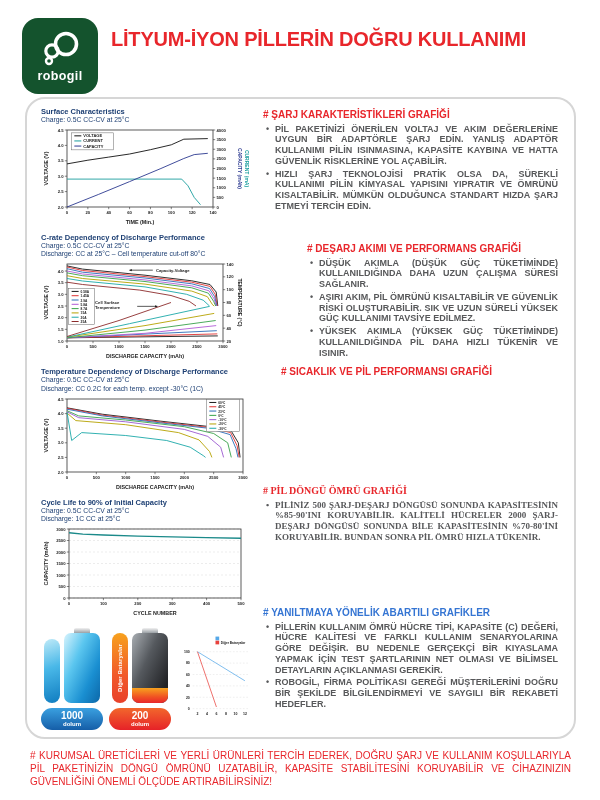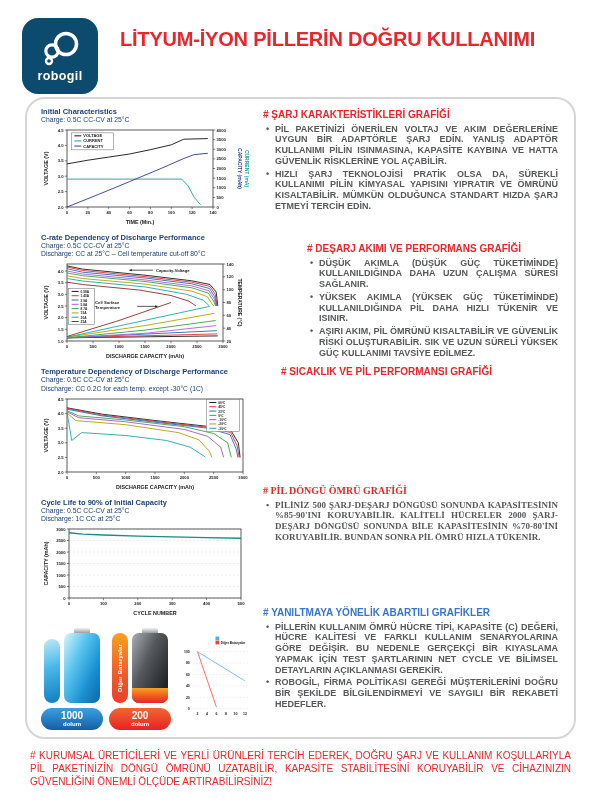--- a/index.html
+++ b/index.html
@@ -1,23 +1,23 @@
 <!DOCTYPE html>
 <html><head>
 <meta charset="utf-8">
 <style>
   * { margin:0; padding:0; box-sizing:border-box; }
   html,body { width:600px; height:800px; background:#fff; font-family:"Liberation Sans",sans-serif; }
   .page { position:relative; width:600px; height:800px; background:#fff; overflow:hidden; }
 
   
-  .logo { position:absolute; left:22px; top:18px; width:76px; height:76px; background:#0c4a6e;
+  .logo { position:absolute; left:22px; top:18px; width:76px; height:76px; background:#14532d;
           border-radius:16px; display:flex; flex-direction:column; align-items:center; justify-content:center; }
   .logo-text { color:#fff; font-size:12.5px; font-weight:700; letter-spacing:.4px; margin-top:1px; }
-  .page-title { position:absolute; left:120px; top:28px; width:430px; color:#e8262b;
+  .page-title { position:absolute; left:111px; top:28px; width:430px; color:#e8262b;
                 font-size:20px; font-weight:800; line-height:1.1; letter-spacing:-.2px; }
 
   
   .card { position:absolute; left:25px; top:97px; width:551px; height:642px; border:2px solid #d6d6d6;
           border-radius:20px; display:flex; padding:8px 10px; overflow:hidden; background:#fff; }
   .col-left { width:216px; flex:none; padding-left:4px; }
   .col-right { flex:1; padding:2px 6px 0 10px; }
 
   
   figure.chart { margin:0 0 7px 0; }
@@ -78,21 +78,21 @@
     <span class="logo-text">robogil</span>
   </div>
 
   <h1 class="page-title">LİTYUM-İYON PİLLERİN DOĞRU KULLANIMI</h1>
 
   <div class="card">
 
     <div class="col-left">
 
       <figure class="chart">
-        <div class="c-title">Initial Characteristics</div>
+        <div class="c-title">Surface Characteristics</div>
         <div class="c-sub">Charge: 0.5C CC-CV at 25°C</div>
         <svg class="plot" width="208" height="100" viewBox="0 0 208 100">
             <rect x="26" y="4" width="146" height="77" fill="none" stroke="#333" stroke-width="0.8"></rect>
             <line x1="26" x2="26" y1="81" y2="83.2" stroke="#333" stroke-width="0.6"></line>
             <text x="26" y="88" font-size="4.2" fill="#222" text-anchor="middle" font-weight="700">0</text>
             <line x1="46.85714285714286" x2="46.85714285714286" y1="81" y2="83.2" stroke="#333" stroke-width="0.6"></line>
             <text x="46.85714285714286" y="88" font-size="4.2" fill="#222" text-anchor="middle" font-weight="700">20</text>
             <line x1="67.71428571428572" x2="67.71428571428572" y1="81" y2="83.2" stroke="#333" stroke-width="0.6"></line>
             <text x="67.71428571428572" y="88" font-size="4.2" fill="#222" text-anchor="middle" font-weight="700">40</text>
             <line x1="88.57142857142857" x2="88.57142857142857" y1="81" y2="83.2" stroke="#333" stroke-width="0.6"></line>
@@ -416,37 +416,37 @@
         <h3># ŞARJ KARAKTERİSTİKLERİ GRAFİĞİ</h3>
         <ul>
             <li>PİL PAKETİNİZİ ÖNERİLEN VOLTAJ VE AKIM DEĞERLERİNE UYGUN BİR ADAPTÖRLE ŞARJ EDİN. YANLIŞ ADAPTÖR KULLANIMI PİLİN ISINMASINA, KAPASİTE KAYBINA VE HATTA GÜVENLİK RİSKLERİNE YOL AÇABİLİR.</li>
             <li>HIZLI ŞARJ TEKNOLOJİSİ PRATİK OLSA DA, SÜREKLİ KULLANIMI PİLİN KİMYASAL YAPISINI YIPRATIR VE ÖMRÜNÜ KISALTABİLİR. MÜMKÜN OLDUĞUNCA STANDART HIZDA ŞARJ ETMEYİ TERCİH EDİN.</li>
           </ul>
       </div>
       <div class="section s2">
         <h3># DEŞARJ AKIMI VE PERFORMANS GRAFİĞİ</h3>
         <ul>
             <li>DÜŞÜK AKIMLA (DÜŞÜK GÜÇ TÜKETİMİNDE) KULLANILDIĞINDA DAHA UZUN ÇALIŞMA SÜRESİ SAĞLANIR.</li>
+            <li>AŞIRI AKIM, PİL ÖMRÜNÜ KISALTABİLİR VE GÜVENLİK RİSKİ OLUŞTURABİLİR. SIK VE UZUN SÜRELİ YÜKSEK GÜÇ KULLANIMI TAVSİYE EDİLMEZ.</li>
             <li>YÜKSEK AKIMLA (YÜKSEK GÜÇ TÜKETİMİNDE) KULLANILDIĞINDA PİL DAHA HIZLI TÜKENİR VE ISINIR.</li>
-            <li>AŞIRI AKIM, PİL ÖMRÜNÜ KISALTABİLİR VE GÜVENLİK RİSKİ OLUŞTURABİLİR. SIK VE UZUN SÜRELİ YÜKSEK GÜÇ KULLANIMI TAVSİYE EDİLMEZ.</li>
           </ul>
       </div>
       <div class="section s3">
         <h3># SICAKLIK VE PİL PERFORMANSI GRAFİĞİ</h3>
       </div>
       <div class="section s4">
         <h3># PİL DÖNGÜ ÖMRÜ GRAFİĞİ</h3>
         <ul>
             <li>PİLİNİZ 500 ŞARJ-DEŞARJ DÖNGÜSÜ SONUNDA KAPASİTESİNİN %85-90'INI KORUYABİLİR. KALİTELİ HÜCRELER 2000 ŞARJ-DEŞARJ DÖNGÜSÜ SONUNDA BİLE KAPASİTESİNİN %70-80'İNİ KORUYABİLİR. BUNDAN SONRA PİL ÖMRÜ HIZLA TÜKENİR.</li>
           </ul>
       </div>
       <div class="section blue s5">
         <h3># YANILTMAYA YÖNELİK ABARTILI GRAFİKLER</h3>
         <ul>
-            <li>PİLLERİN KULLANIM ÖMRÜ HÜCRE TİPİ, KAPASİTE (C) DEĞERİ, HÜCRE KALİTESİ VE FARKLI KULLANIM SENARYOLARINA GÖRE DEĞİŞİR. BU NEDENLE GERÇEKÇİ BİR KIYASLAMA YAPMAK İÇİN TEST ŞARTLARININ NET CYCLE VE BİLİMSEL DETAYLARIN AÇIKLANMASI GEREKİR.</li>
+            <li>PİLLERİN KULLANIM ÖMRÜ HÜCRE TİPİ, KAPASİTE (C) DEĞERİ, HÜCRE KALİTESİ VE FARKLI KULLANIM SENARYOLARINA GÖRE DEĞİŞİR. BU NEDENLE GERÇEKÇİ BİR KIYASLAMA YAPMAK İÇİN TEST ŞARTLARININ NET OLMASI VE BİLİMSEL DETAYLARIN AÇIKLANMASI GEREKİR.</li>
             <li>ROBOGİL, FİRMA POLİTİKASI GEREĞİ MÜŞTERİLERİNİ DOĞRU BİR ŞEKİLDE BİLGİLENDİRMEYİ VE SAYGILI BİR REKABETİ HEDEFLER.</li>
           </ul>
       </div>
     </div>
 
   </div>
 
   <div class="footer">#  KURUMSAL ÜRETİCİLERİ VE YERLİ ÜRÜNLERİ TERCİH EDEREK, DOĞRU ŞARJ VE KULLANIM KOŞULLARIYLA PİL PAKETİNİZİN DÖNGÜ ÖMRÜNÜ UZATABİLİR, KAPASİTE STABİLİTESİNİ KORUYABİLİR VE CİHAZINIZIN GÜVENLİĞİNİ ÖNEMLİ ÖLÇÜDE ARTIRABİLİRSİNİZ!</div>
 
 </div>

